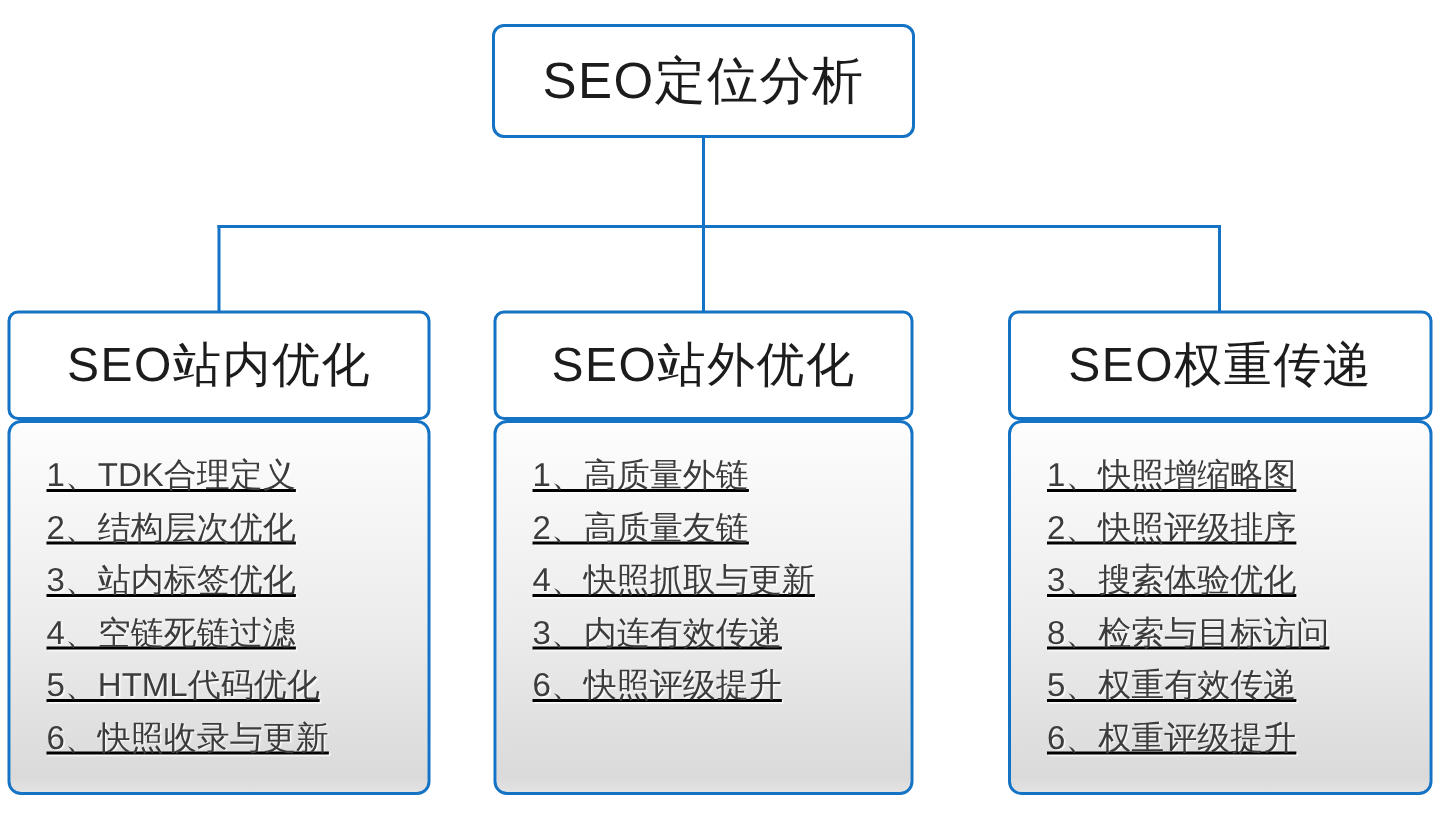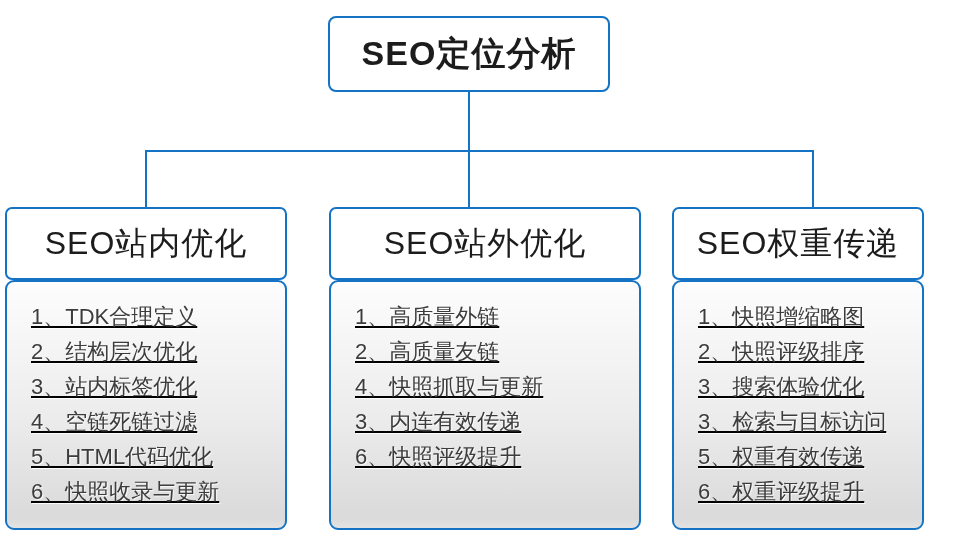--- a/index.html
+++ b/index.html
@@ -14,26 +14,26 @@
   .connectors line{stroke:var(--accent,#1473c4);stroke-width:2;}
   .root-box{
     position:absolute;left:328px;top:16px;width:282px;height:76px;
     box-sizing:border-box;
     border:2px solid var(--accent,#1473c4);
     border-radius:8px;
     background:#ffffff;
     display:flex;align-items:center;justify-content:center;
   }
   .root-box span{
-    font-size:34px;color:var(--text-dark,#1c1c1c);letter-spacing:1px;white-space:nowrap;font-weight:bold;
+    font-size:34px;color:var(--text-dark,#1c1c1c);letter-spacing:1px;white-space:nowrap;
   }
   .column{position:absolute;top:207px;}
   .col-0{left:5px;width:282px;}
-  .col-1{left:329px;width:312px;}
-  .col-2{left:672px;width:252px;}
+  .col-1{left:329px;width:280px;}
+  .col-2{left:672px;width:283px;}
   .header-box{
     box-sizing:border-box;
     height:73px;
     border:2px solid var(--accent,#1473c4);
     border-radius:7px;
     background:#ffffff;
     display:flex;align-items:center;justify-content:center;
     position:relative;z-index:2;
   }
   .header-box span{
@@ -102,19 +102,19 @@
   </section>
 
   <section class="column col-2">
     <div class="header-box">
       <span>SEO权重传递</span>
     </div>
     <div class="list-box">
       <div class="list-item">1、快照增缩略图</div>
       <div class="list-item">2、快照评级排序</div>
       <div class="list-item">3、搜索体验优化</div>
-      <div class="list-item">3、检索与目标访问</div>
+      <div class="list-item">8、检索与目标访问</div>
       <div class="list-item">5、权重有效传递</div>
       <div class="list-item">6、权重评级提升</div>
     </div>
   </section>
 
 </div>
 
 </body></html>

